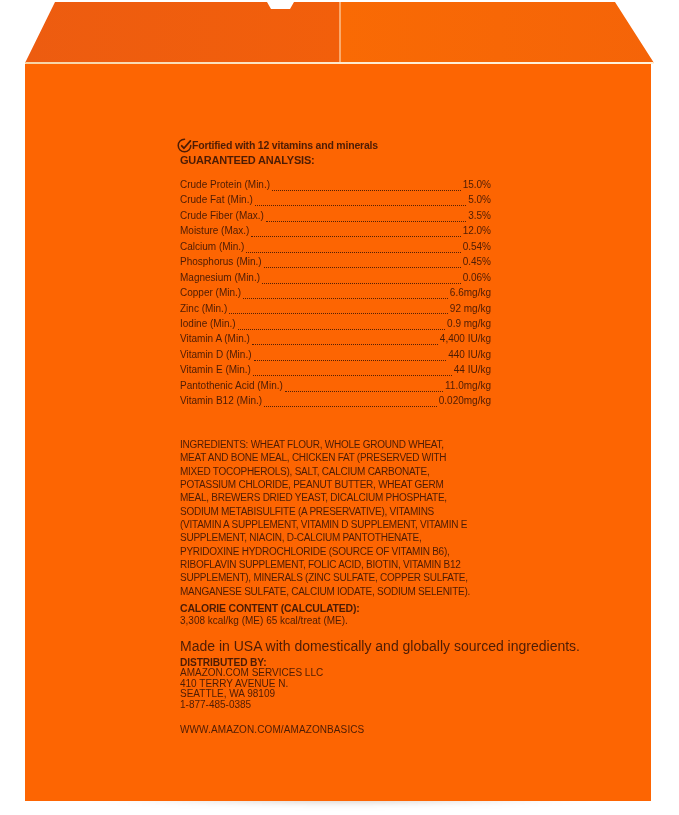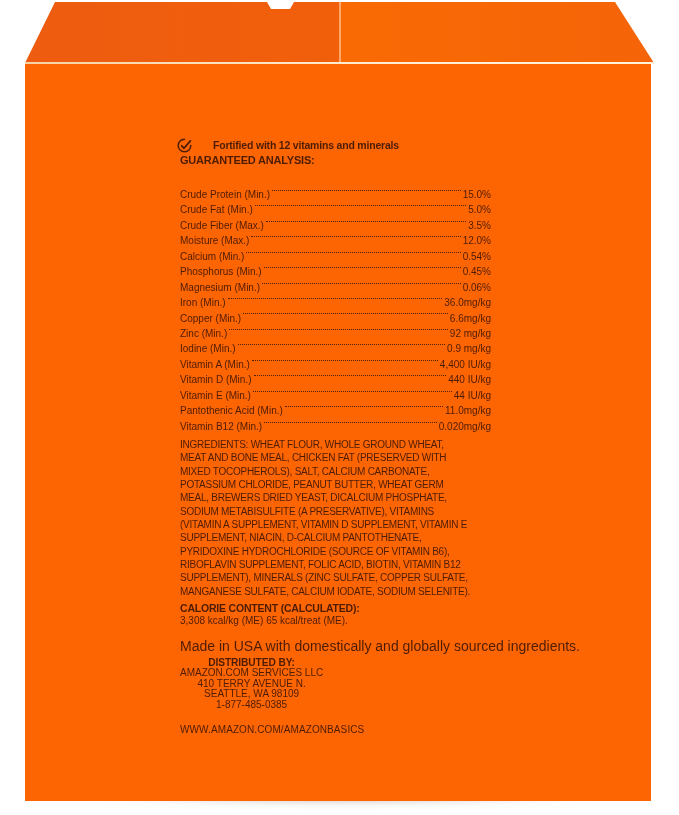--- a/index.html
+++ b/index.html
@@ -11,38 +11,38 @@
       filter:blur(3px);}
   .box-top{position:absolute;left:25px;top:2px;width:630px;height:61px;
       background:linear-gradient(90deg,#ed5c10 0%,#f25f0b 49.8%,#f96a04 50.2%,#f56408 100%);
       clip-path:polygon(30px 0,242px 0,246px 7px,265px 7px,269px 0,590px 0,629px 61px,0 61px);}
   .seam{position:absolute;left:314px;top:0;width:2px;height:100%;background:rgba(255,225,190,.55);}
   .fold{position:absolute;left:25px;top:61.5px;width:629px;height:2.5px;border-radius:2px;
       background:linear-gradient(90deg,#f7d3a4,#ffeed4 60%,#fff3dc);}
   .box-front{position:absolute;left:25px;top:63.5px;width:626px;height:737px;background:#fd6502;}
   
   .content{position:absolute;left:180px;top:130px;width:340px;color:#4d1c05;}
-  .banner{position:absolute;left:-3px;top:7px;display:flex;align-items:center;gap:21px;height:16px;}
+  .banner{position:absolute;left:-3px;top:7px;display:flex;align-items:center;height:16px;}
   .check svg{width:15px;height:15px;display:block;}
   .banner-text{font-weight:bold;font-size:10.5px;letter-spacing:-0.2px;white-space:nowrap;}
   h1.ga{position:absolute;left:0;top:24px;margin:0;font-size:11px;font-weight:bold;letter-spacing:-0.2px;}
   .table{position:absolute;left:0;top:49px;width:311px;}
   .row{display:flex;align-items:baseline;height:15.45px;font-size:10px;}
-  .lbl{white-space:nowrap;margin-top:10px;}
+  .lbl{white-space:nowrap;}
   .dots{flex:1 1 auto;align-self:flex-end;height:0;margin:0 2px 3.5px 2px;
         border-bottom:1.6px dotted rgba(77,28,5,.95);}
   .val{white-space:nowrap;}
   .ingredients{position:absolute;left:0;top:308px;margin:0;width:340px;
         font-size:10px;line-height:13.35px;letter-spacing:-0.25px;}
   .ingredients b{font-weight:normal;}
   .pre{white-space:pre;}
   .cal-h{position:absolute;left:0;top:472px;margin:0;font-size:10.5px;font-weight:bold;letter-spacing:-0.2px;}
   .cal-v{position:absolute;left:0;top:485px;margin:0;font-size:10px;}
   .origin{position:absolute;left:0;top:508px;margin:0;font-size:14px;white-space:nowrap;}
-  .dist{position:absolute;left:0;top:528px;font-size:10px;line-height:10.4px;text-align:center;}
+  .dist{position:absolute;left:0;top:528px;font-size:10px;line-height:10.4px;}
   .dist h3{margin:0;font-size:10.2px;font-weight:bold;line-height:10.4px;letter-spacing:-0.1px;}
   .website{position:absolute;left:0;top:594px;margin:0;font-size:10px;letter-spacing:0.1px;}
 </style>
 </head>
 <body>
 
 <div class="stage">
 
   <div class="box-shadow"></div>
 
@@ -102,25 +102,20 @@
     <span class="dots"></span>
     <span class="val">0.45%</span>
   </div>
 
   <div class="row">
     <span class="lbl">Magnesium (Min.)</span>
     <span class="dots"></span>
     <span class="val">0.06%</span>
   </div>
 
-  <div class="row">
-    <span class="lbl">Iron (Min.)</span>
-    <span class="dots"></span>
-    <span class="val">36.0mg/kg</span>
-  </div>
 
   <div class="row">
     <span class="lbl">Copper (Min.)</span>
     <span class="dots"></span>
     <span class="val">6.6mg/kg</span>
   </div>
 
   <div class="row">
     <span class="lbl">Zinc (Min.)</span>
     <span class="dots"></span>

